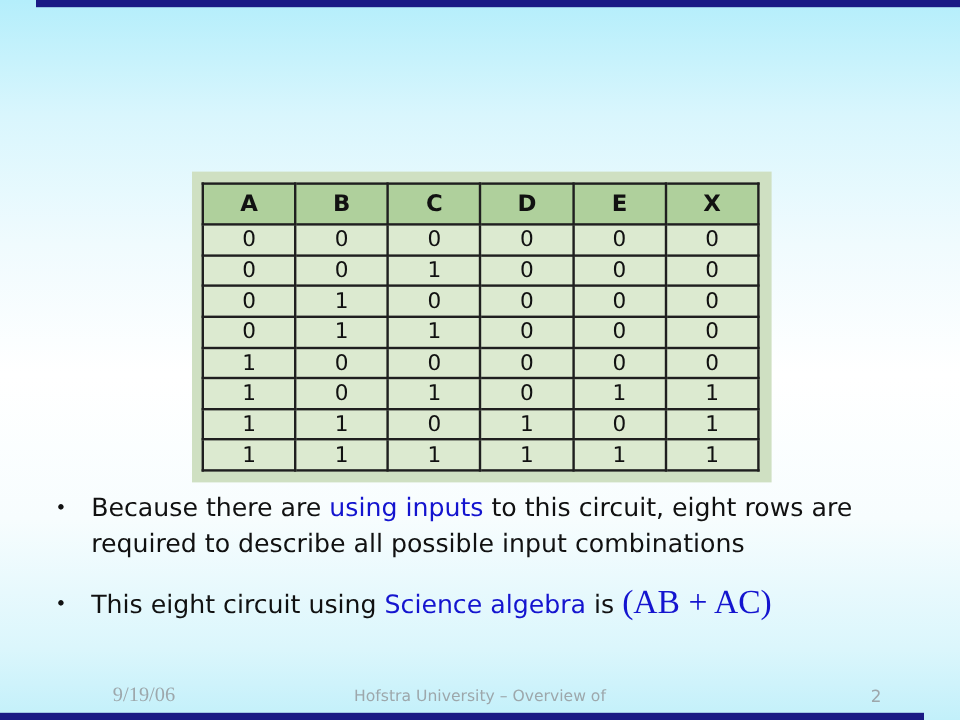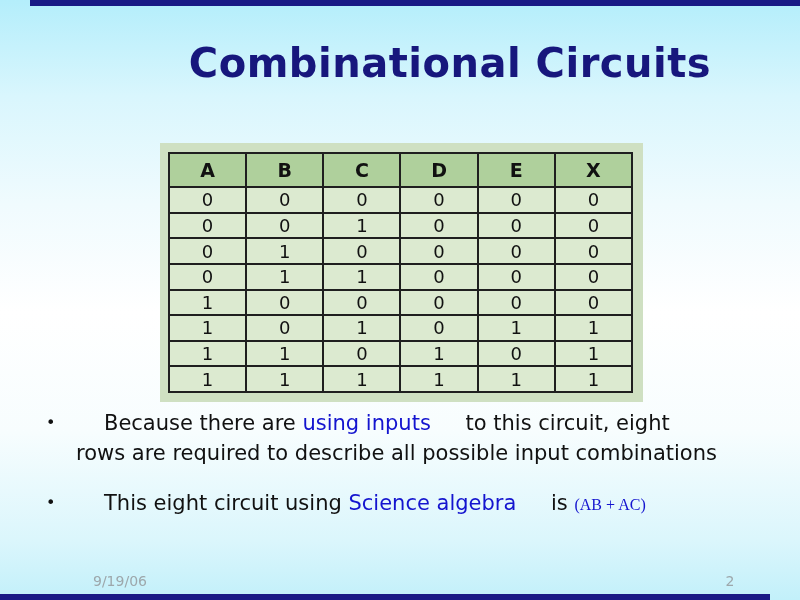--- a/index.html
+++ b/index.html
@@ -35,40 +35,39 @@
     border:2px solid #1f1f1f; text-align:center; vertical-align:middle;
     color:#111;
   }
   table.truth-table th { background:#afd09c; font-size:19px; font-weight:bold; height:34px; }
   table.truth-table td { background:#dcead0; font-size:18px; font-weight:normal; height:25px; }
 
   .bullets { position:absolute; left:46px; top:408px; width:700px; }
   .bullet { display:flex; margin-bottom:20px; }
   .bullet-marker { width:30px; font-size:16px; color:#111; line-height:30px; flex:none; }
   .bullet-text { width:648px; font-size:21px; line-height:30px; color:#111; }
-  .seg-normal { color:#111;margin-left:28px; }
+  .seg-normal { color:#111; }
   .seg-accent { color:#1414cf; }
   .seg-accent-math {
-    color:#1414cf; font-family:"Liberation Serif", serif; font-size:16px;text-align:center;
+    color:#1414cf; font-family:"Liberation Serif", serif; font-size:28px;text-align:center;
   }
 
   .footer { position:absolute; left:0; bottom:0; width:100%; height:50px; color:#9da7ab; }
-  .footer-date { position:absolute; left:70px; bottom:11px; width:100px; text-align:center; font-size:14px; }
+  .footer-date { position:absolute; left:70px; bottom:11px; width:100px; text-align:center; font-size:17px;font-family:Liberation Serif, serif; }
   .footer-center { position:absolute; left:250px; bottom:10px; width:300px; text-align:center; font-size:13px; line-height:18px; }
   .footer-page { position:absolute; right:58px; bottom:11px; width:24px; text-align:center; font-size:14px; }
 </style>
 </head>
 <body>
 
 <div class="slide">
 
   <div class="edge-bar top"></div>
   <div class="edge-bar bottom"></div>
 
-  <h1 class="title">Combinational Circuits</h1>
 
   <div class="table-frame">
     <table class="truth-table">
       <thead>
         <tr id="tt-head">
             <th>A</th>
             <th>B</th>
             <th>C</th>
             <th>D</th>
             <th>E</th>
@@ -151,17 +150,18 @@
     </div>
     <div class="bullet">
       <span class="bullet-marker">•</span>
       <span class="bullet-text"><span class="seg-normal">This eight circuit using </span><span class="seg-accent">Science algebra</span><span class="seg-normal"> is </span><span class="seg-accent-math">(AB + AC)</span></span>
     </div>
   </div>
 
   <div class="footer">
     <div class="footer-date">9/19/06</div>
     <div class="footer-center">
+      <div>Hofstra University – Overview of</div>
     </div>
     <div class="footer-page">2</div>
   </div>
 
 </div>
 
 </body></html>

